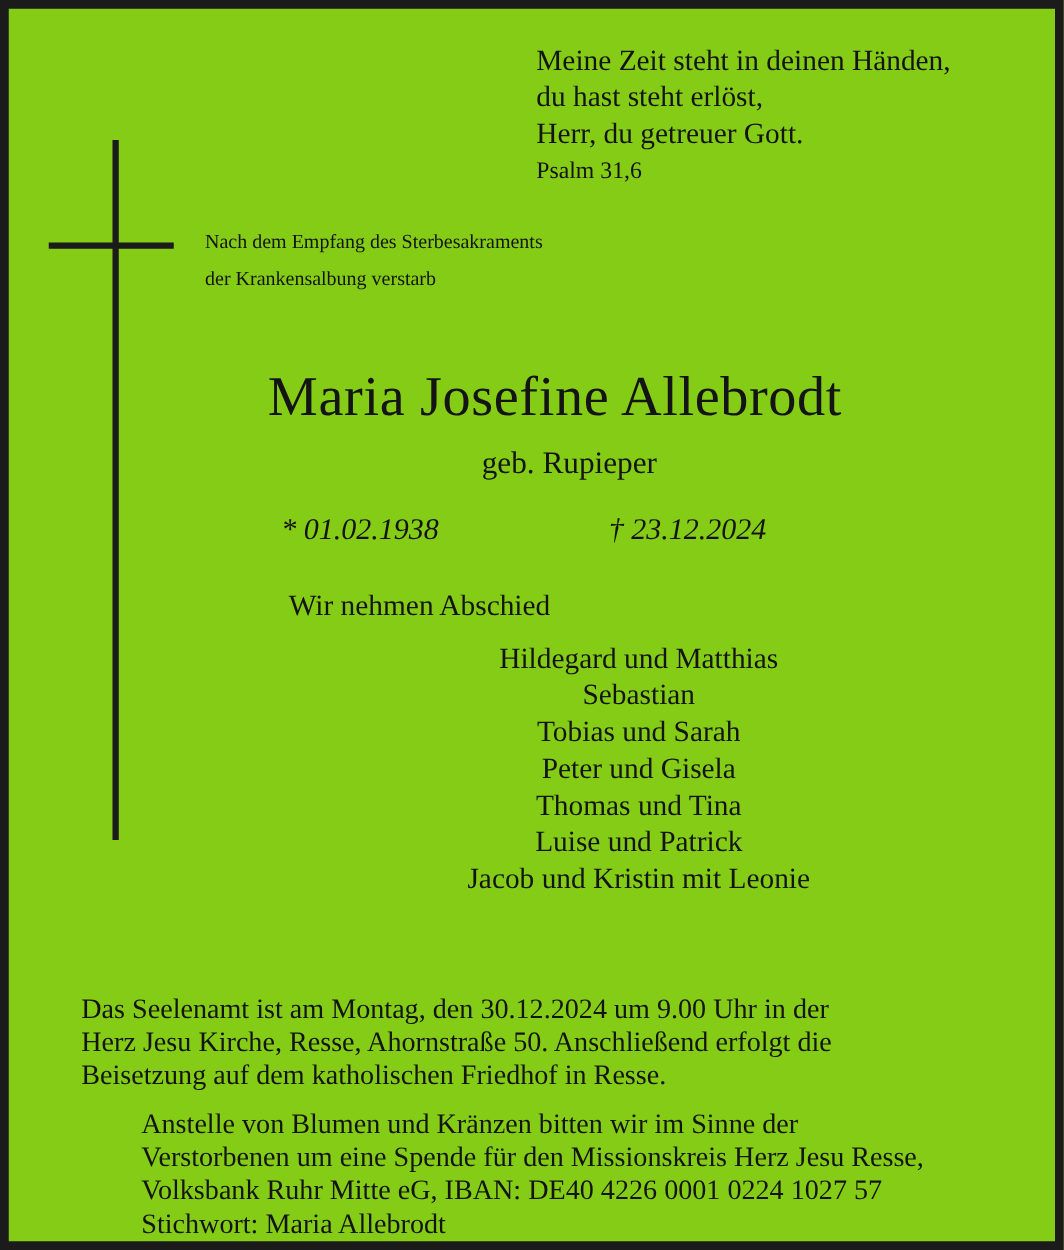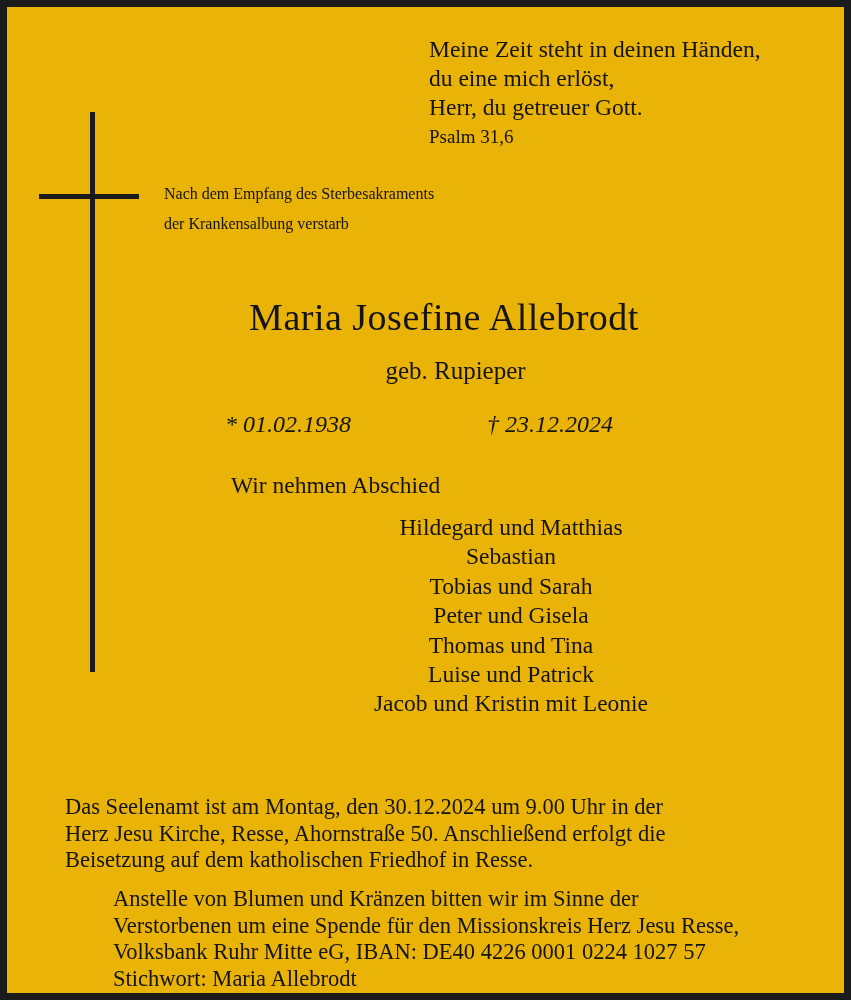--- a/index.html
+++ b/index.html
@@ -13,21 +13,21 @@
     font-family: "Liberation Serif", serif;
     color: #141414;
     overflow: hidden;
   }
   .obituary {
     position: relative;
     width: 851px;
     height: 1000px;
     box-sizing: border-box;
     border: 7px solid #1b1b1b;
-    background: #eab308;
+    background: #84cc16;
   }
   .inner {
     position: relative;
     width: 100%;
     height: 100%;
     box-sizing: border-box;
     padding: 0;
   }
 
   
@@ -82,21 +82,21 @@
     font-size: 16px;
     line-height: 30px;
   }
 
   .name {
     position: absolute;
     left: 0;
     right: 0;
     top: 283px;
     text-align: center;
-    font-size: 38px;
+    font-size: 45px;
     line-height: 54px;
     letter-spacing: 0.5px;
     padding-left: 37px;
   }
   .maiden {
     position: absolute;
     left: 0;
     right: 0;
     top: 348px;
     text-align: center;
@@ -171,21 +171,21 @@
 <div class="obituary">
   <div class="inner">
 
     <div class="cross">
       <div class="vbar"></div>
       <div class="hbar"></div>
     </div>
 
     <div class="verse">
       <div class="line">Meine Zeit steht in deinen Händen,</div>
-      <div class="line">du eine mich erlöst,</div>
+      <div class="line">du hast steht erlöst,</div>
       <div class="line">Herr, du getreuer Gott.</div>
       <div class="ref">Psalm 31,6</div>
     </div>
 
     <div class="sacrament">
       <div class="line">Nach dem Empfang des Sterbesakraments</div>
       <div class="line">der Krankensalbung verstarb</div>
     </div>
 
     <div class="name">Maria Josefine Allebrodt</div>

